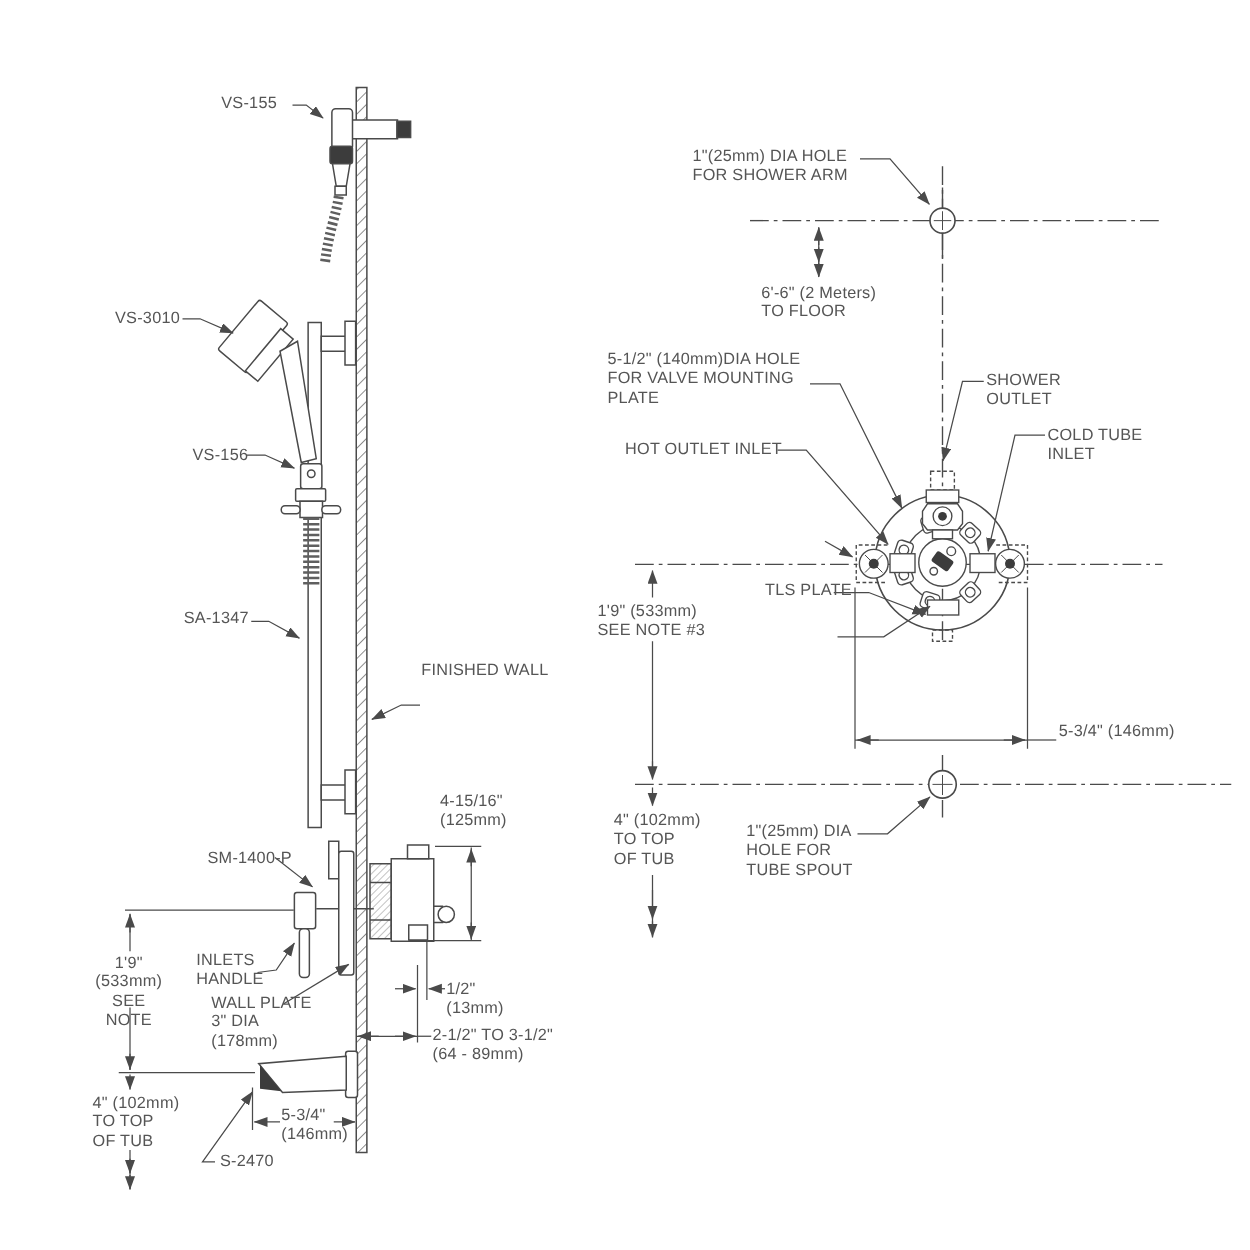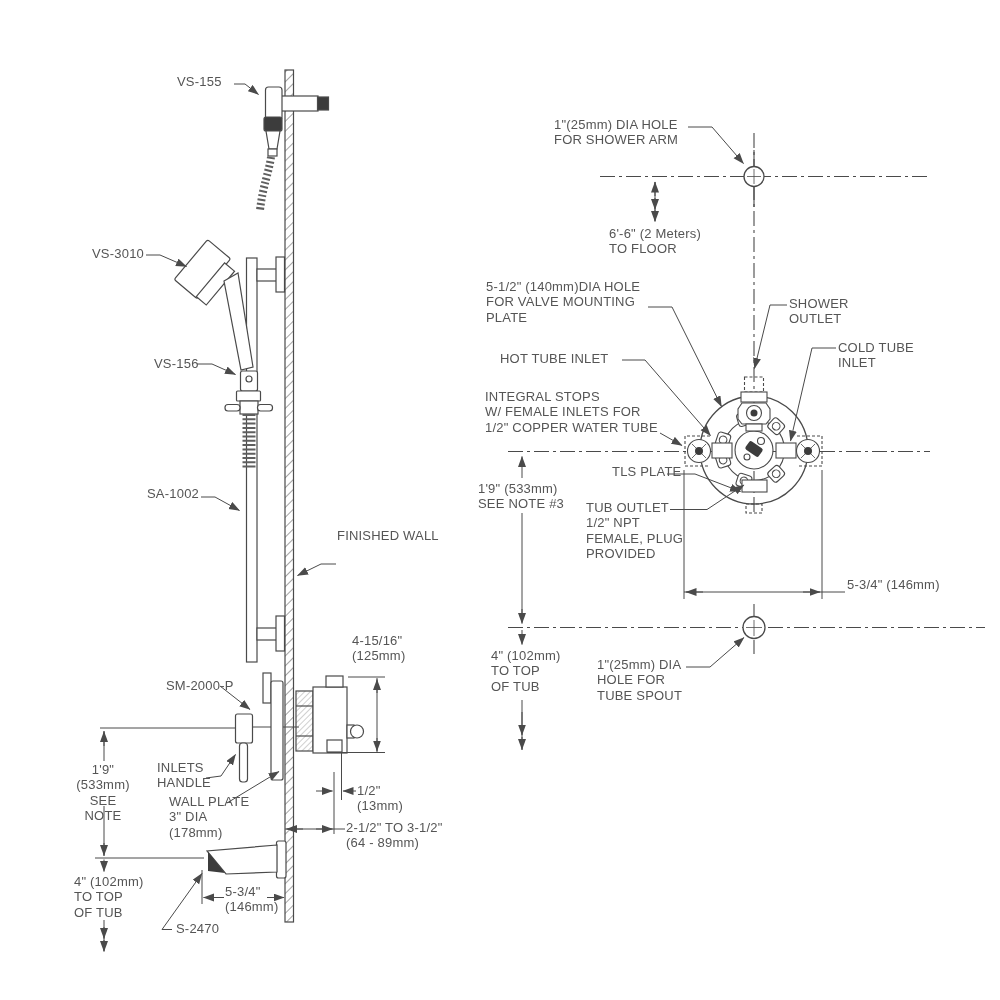--- a/index.html
+++ b/index.html
@@ -271,23 +271,23 @@
       <path d="M667,474 L695,474 L740.5,491.5" marker-end="url(#ah)"></path>
       <path d="M670,509.5 L707,509.5 L744,485" marker-end="url(#ah)"></path>
       <path d="M686,667 L710,667 L744,637.5" marker-end="url(#ah)"></path>
     </g>
   </g>
 </svg>
 
 <div class="lbl" style="left:177px;top:74px">VS-155</div>
 <div class="lbl" style="left:92px;top:246px">VS-3010</div>
 <div class="lbl" style="left:154px;top:356px">VS-156</div>
-<div class="lbl" style="left:147px;top:486px">SA-1002</div>
+<div class="lbl" style="left:147px;top:486px">SA-1347</div>
 <div class="lbl" style="left:337px;top:528px">FINISHED WALL</div>
-<div class="lbl" style="left:166px;top:678px">SM-2000-P</div>
+<div class="lbl" style="left:166px;top:678px">SM-1400-P</div>
 <div class="lbl" style="left:157px;top:760px">INLETS
 HANDLE</div>
 <div class="lbl" style="left:169px;top:794px">WALL PLATE
 3" DIA
 (178mm)</div>
 <div class="lbl" style="left:352px;top:633px">4-15/16"
 (125mm)</div>
 <div class="lbl" style="left:357px;top:783px">1/2"
 (13mm)</div>
 <div class="lbl" style="left:346px;top:820px">2-1/2" TO 3-1/2"
@@ -306,31 +306,24 @@
 FOR SHOWER ARM</div>
 <div class="lbl" style="left:609px;top:226px">6'-6" (2 Meters)
 TO FLOOR</div>
 <div class="lbl" style="left:486px;top:279px">5-1/2" (140mm)DIA HOLE
 FOR VALVE MOUNTING
 PLATE</div>
 <div class="lbl" style="left:789px;top:296px">SHOWER
 OUTLET</div>
 <div class="lbl" style="left:838px;top:340px">COLD TUBE
 INLET</div>
-<div class="lbl" style="left:500px;top:351px">HOT TUBE INLET</div>
-<div class="lbl" style="left:485px;top:389px">INTEGRAL STOPS
-W/ FEMALE INLETS FOR
-1/2" COPPER WATER TUBE</div>
+<div class="lbl" style="left:500px;top:351px">HOT OUTLET INLET</div>
 <div class="lbl" style="left:612px;top:464px">TLS PLATE</div>
 <div class="lbl" style="left:478px;top:481px">1'9" (533mm)
 SEE NOTE #3</div>
-<div class="lbl" style="left:586px;top:500px">TUB OUTLET
-1/2" NPT
-FEMALE, PLUG
-PROVIDED</div>
 <div class="lbl" style="left:847px;top:577px">5-3/4" (146mm)</div>
 <div class="lbl" style="left:491px;top:648px">4" (102mm)
 TO TOP
 OF TUB</div>
 <div class="lbl" style="left:597px;top:657px">1"(25mm) DIA
 HOLE FOR
 TUBE SPOUT</div>
 
 </div>
 

